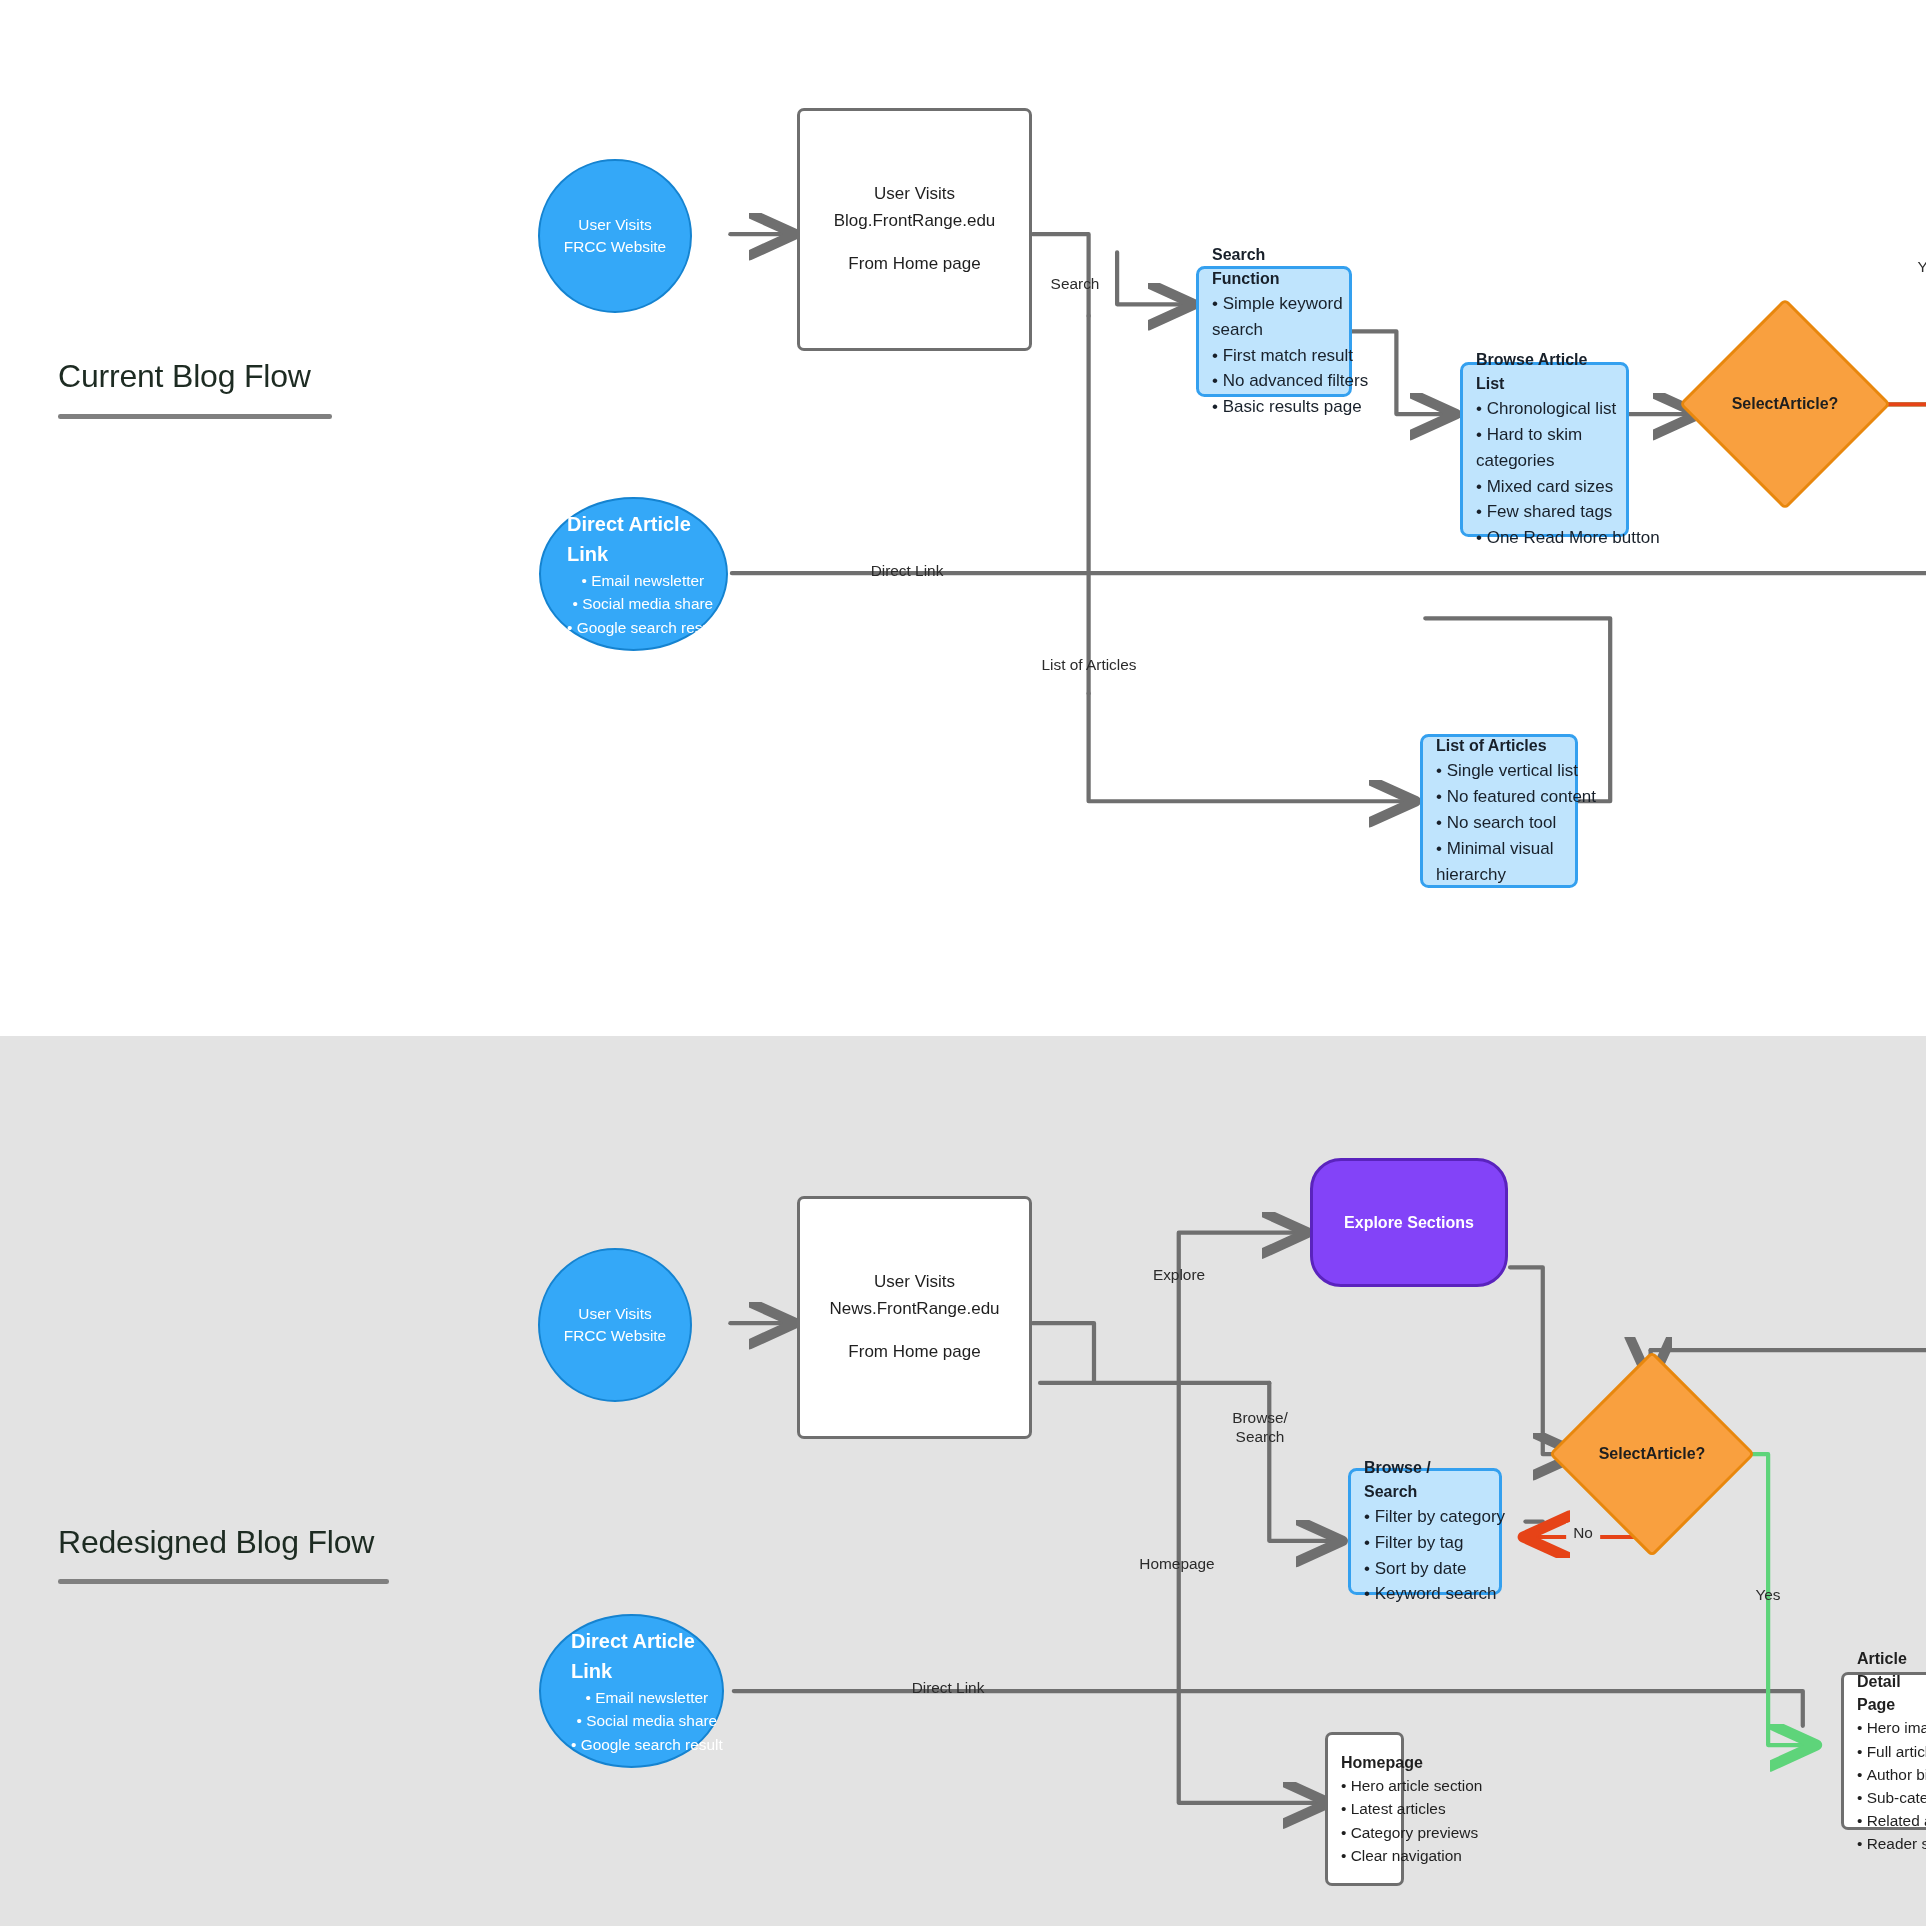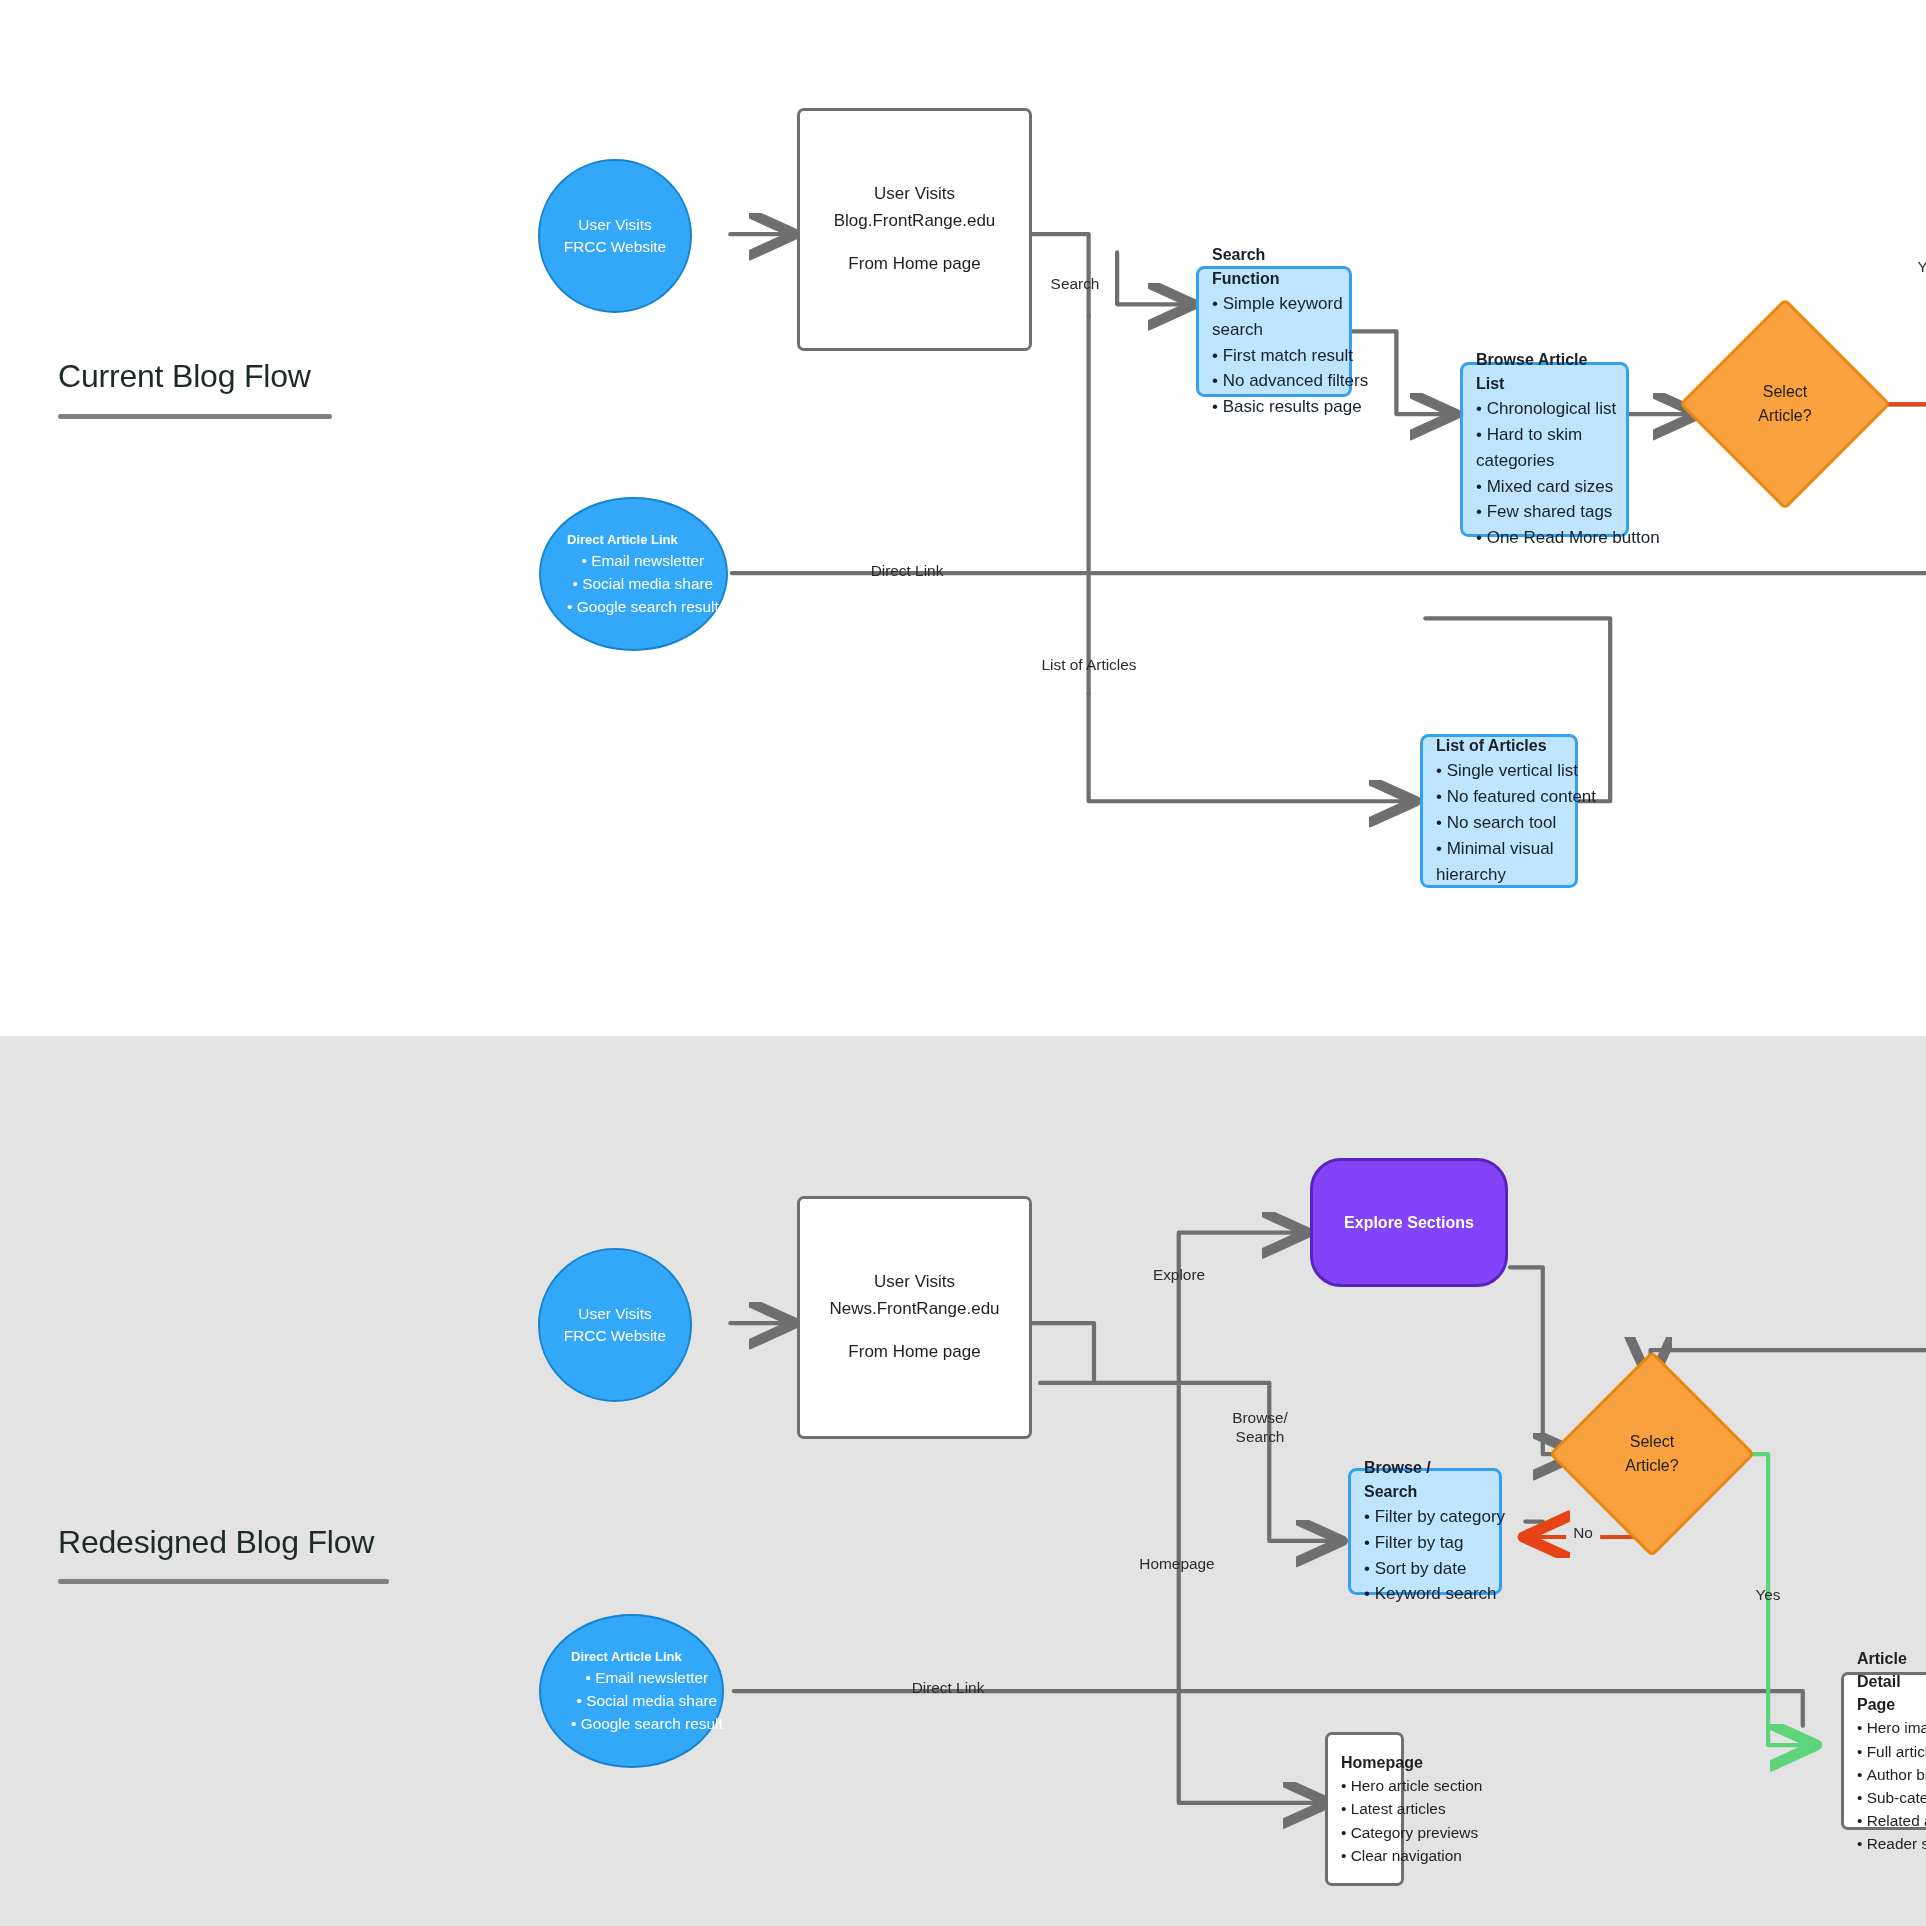--- a/index.html
+++ b/index.html
@@ -35,21 +35,21 @@
   .node li{display:block;white-space:nowrap;}
 
   
   .ellipse-node{
     background:#34a8f8;border:2.7px solid #1583d0;border-radius:50%;
     color:#ffffff;display:flex;flex-direction:column;justify-content:center;
     align-items:center;text-align:center;
   }
   .ellipse-node.left-align{align-items:flex-start;text-align:left;}
   .ellipse-node .line{font-size:15.4px;line-height:1.45;}
-  .ellipse-node .title{font-size:13px;line-height:1.5;}
+  .ellipse-node .title{font-size:20px;line-height:1.5;}
   .ellipse-node li{font-size:15.4px;line-height:1.5;text-align:center;}
 
   
   .white-box{
     background:#ffffff;border:3.1px solid #6f6f6f;border-radius:7px;
     color:#1f1f1f;
   }
   .white-box.centered{display:flex;flex-direction:column;justify-content:center;align-items:center;text-align:center;}
   .white-box .line{font-size:17px;line-height:1.55;}
   .white-box .title{font-size:16px;line-height:1.45;}
@@ -74,22 +74,22 @@
   
   .diamond-wrap{position:absolute;}
   .diamond-wrap .dia{
     position:absolute;left:0;top:0;width:100%;height:100%;
     background:#f9a03f;border:3.1px solid #e8870d;
     transform:rotate(45deg);border-radius:5.4px;
     box-sizing:border-box;
   }
   .diamond-wrap .dia-label{
     position:absolute;left:0;top:0;width:100%;height:100%;
-    display:flex;flex-direction:column;justify-content:center;align-items:center;
-    text-align:center;color:#1f1f1f;font-size:16px;line-height:1.5;
+    display:flex;flex-direction:row;justify-content:center;align-items:center;
+    text-align:center;color:#1f1f1f;font-size:16px;line-height:1.5;font-weight:bold;
   }
 
   
   .edge-label{
     position:absolute;font-size:15.4px;color:#2b2b2b;white-space:pre;
     text-align:center;line-height:1.25;
   }
   .pad-inner{padding:8px 13px;}
 </style>
 </head>

